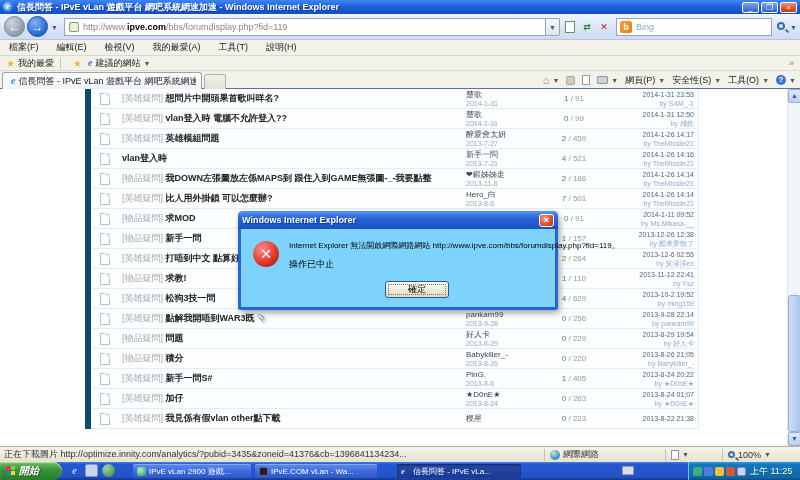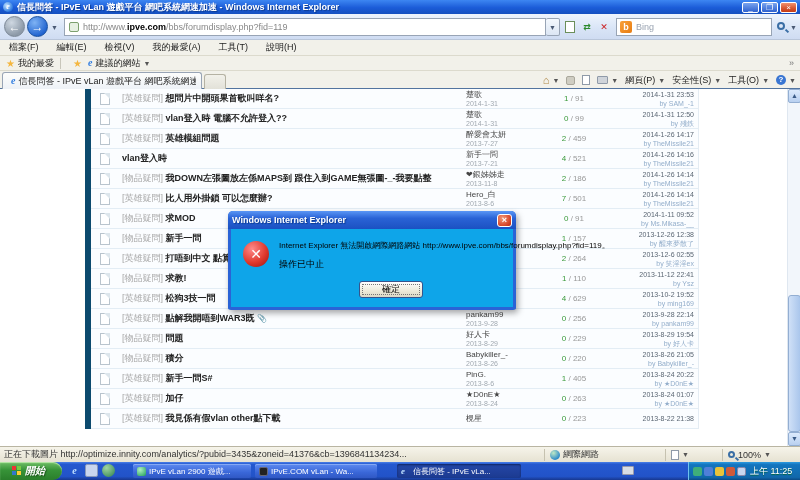--- a/index.html
+++ b/index.html
@@ -117,23 +117,23 @@
   .scroll { position:absolute; right:0; top:0; width:13px; height:357px; background:#f2f6fb;
     border-left:1px solid #dfe7f0; }
   .sbtn { position:absolute; left:0; width:13px; height:14px;
     background:linear-gradient(180deg,#dceafc,#b9d0f0); border:1px solid #93aed2; border-radius:2px;
     color:#3a5a86; font-size:7px; text-align:center; line-height:12px; }
   .sbtn.up { top:0; } .sbtn.down { bottom:0; }
   .sthumb { position:absolute; left:0; top:206px; width:13px; height:137px;
     background:linear-gradient(90deg,#cfe0f7,#aac6ec); border:1px solid #93aed2; border-radius:3px; }
 
   
-  .dialog { position:absolute; left:228px; top:122px; width:288px; z-index:50;
+  .dialog { position:absolute; left:238px; top:122px; width:320px; z-index:50;
     border:3px solid #2a63d6; border-top:none; border-radius:5px 5px 3px 3px;
-    box-shadow:2px 3px 6px rgba(0,0,0,.35); background:#0ea5e9; }
+    box-shadow:2px 3px 6px rgba(0,0,0,.35); background:#7dd3fc; }
   .dlg-title { height:18px; margin:0 -3px; border-radius:5px 5px 0 0;
     background:linear-gradient(180deg,#5a96f5 0%,#2a63d6 40%,#1b51c2 100%);
     display:flex; align-items:center; padding:0 4px; }
   .dlg-title .t { color:#fff; font-size:9px; font-weight:bold; text-shadow:1px 1px 1px #0b3a8f; flex:1; }
   .dlg-close { width:15px; height:13px; border:1px solid #fff; border-radius:3px;
     background:radial-gradient(circle at 35% 30%,#f29a78,#d9472a 65%,#b62b10); color:#fff;
     font-size:9px; line-height:11px; text-align:center; font-weight:bold; }
   .dlg-body { position:relative; padding:11px 10px 9px 48px; }
   .err-ico { position:absolute; left:12px; top:12px; width:26px; height:26px; border-radius:50%;
     background:radial-gradient(circle at 35% 30%,#ff8a8a,#e03a2e 55%,#9d0f0a 100%);
@@ -158,21 +158,21 @@
   .st-zoom { width:72px; display:flex; align-items:center; }
   .zlens { width:7px; height:7px; border:2px solid #3a6ea5; border-radius:50%; position:relative; margin-right:3px; }
   .zlens:after { content:""; position:absolute; left:5px; top:5px; width:4px; height:2px;
     background:#3a6ea5; transform:rotate(45deg); }
 
   
   .taskbar { position:absolute; left:0; top:462px; width:800px; height:18px;
     background:linear-gradient(180deg,#4a81e8 0%,#2558cf 12%,#2253c8 80%,#17378f 100%); }
   .startbtn { position:absolute; left:0; top:0; height:18px; width:62px; border-radius:0 9px 9px 0;
     background:linear-gradient(180deg,#71bf67 0%,#379338 45%,#2a7e2b 100%);
-    box-shadow:inset 0 1px 1px #b8e8a8; display:flex; align-items:center; padding-left:12px; }
+    box-shadow:inset 0 1px 1px #b8e8a8; display:flex; align-items:center; padding-left:6px; }
   .flag { width:10px; height:10px; position:relative; margin-right:3px; }
   .flag i { position:absolute; width:4px; height:4px; }
   .flag .r { left:0; top:0; background:#e33; } .flag .g { left:5px; top:0; background:#7c4; }
   .flag .b { left:0; top:5px; background:#37c; } .flag .y { left:5px; top:5px; background:#fc3; }
   .startbtn span { color:#fff; font-size:10px; font-weight:bold; font-style:italic;
     text-shadow:1px 1px 1px #1c521c; }
   .qlaunch { position:absolute; left:68px; top:2px; display:flex; gap:4px; align-items:center; }
   .ql { width:13px; height:13px; border-radius:2px; font:bold italic 10px/13px "Liberation Serif",serif;
     color:#cfe4ff; text-align:center; }
   .ql.e { color:#bfe0ff; }

